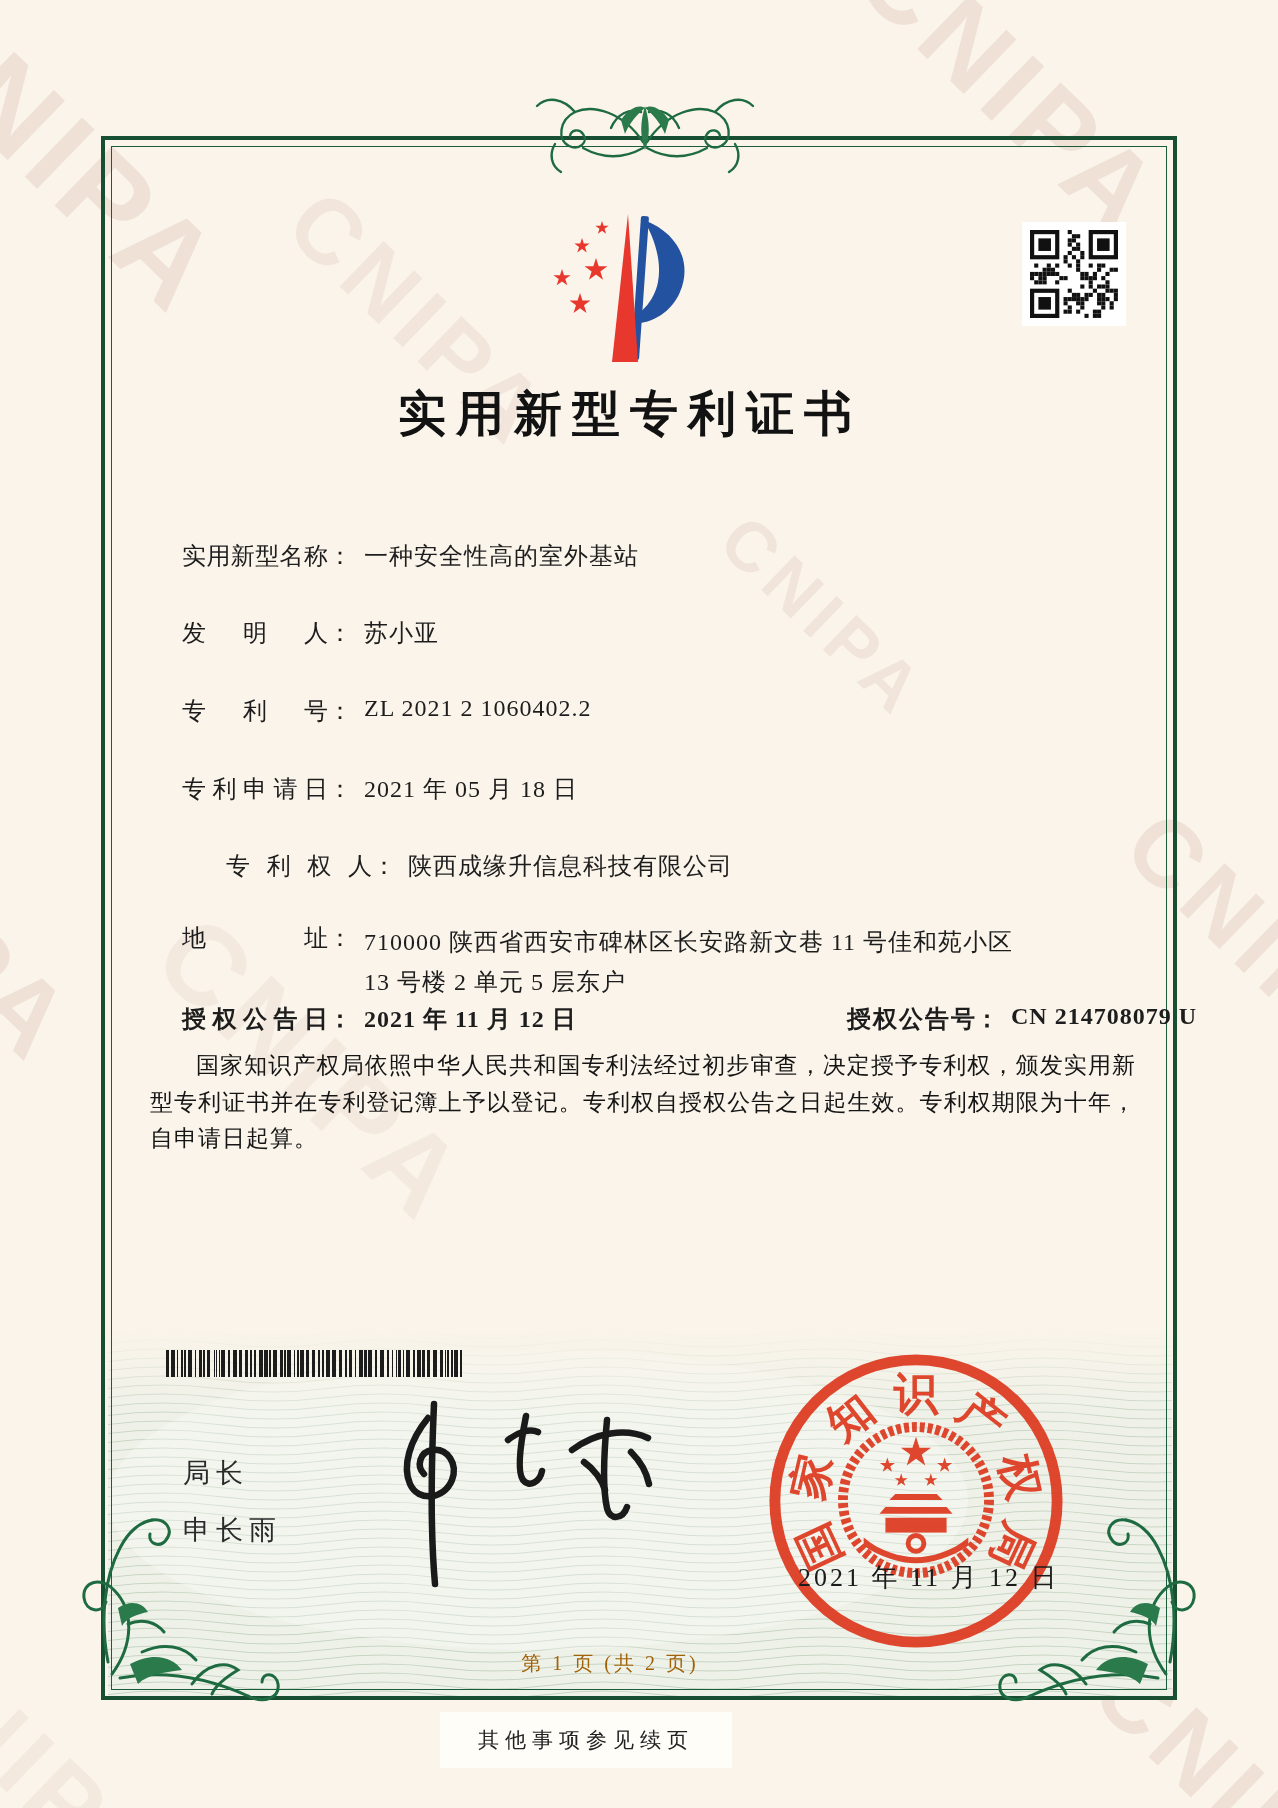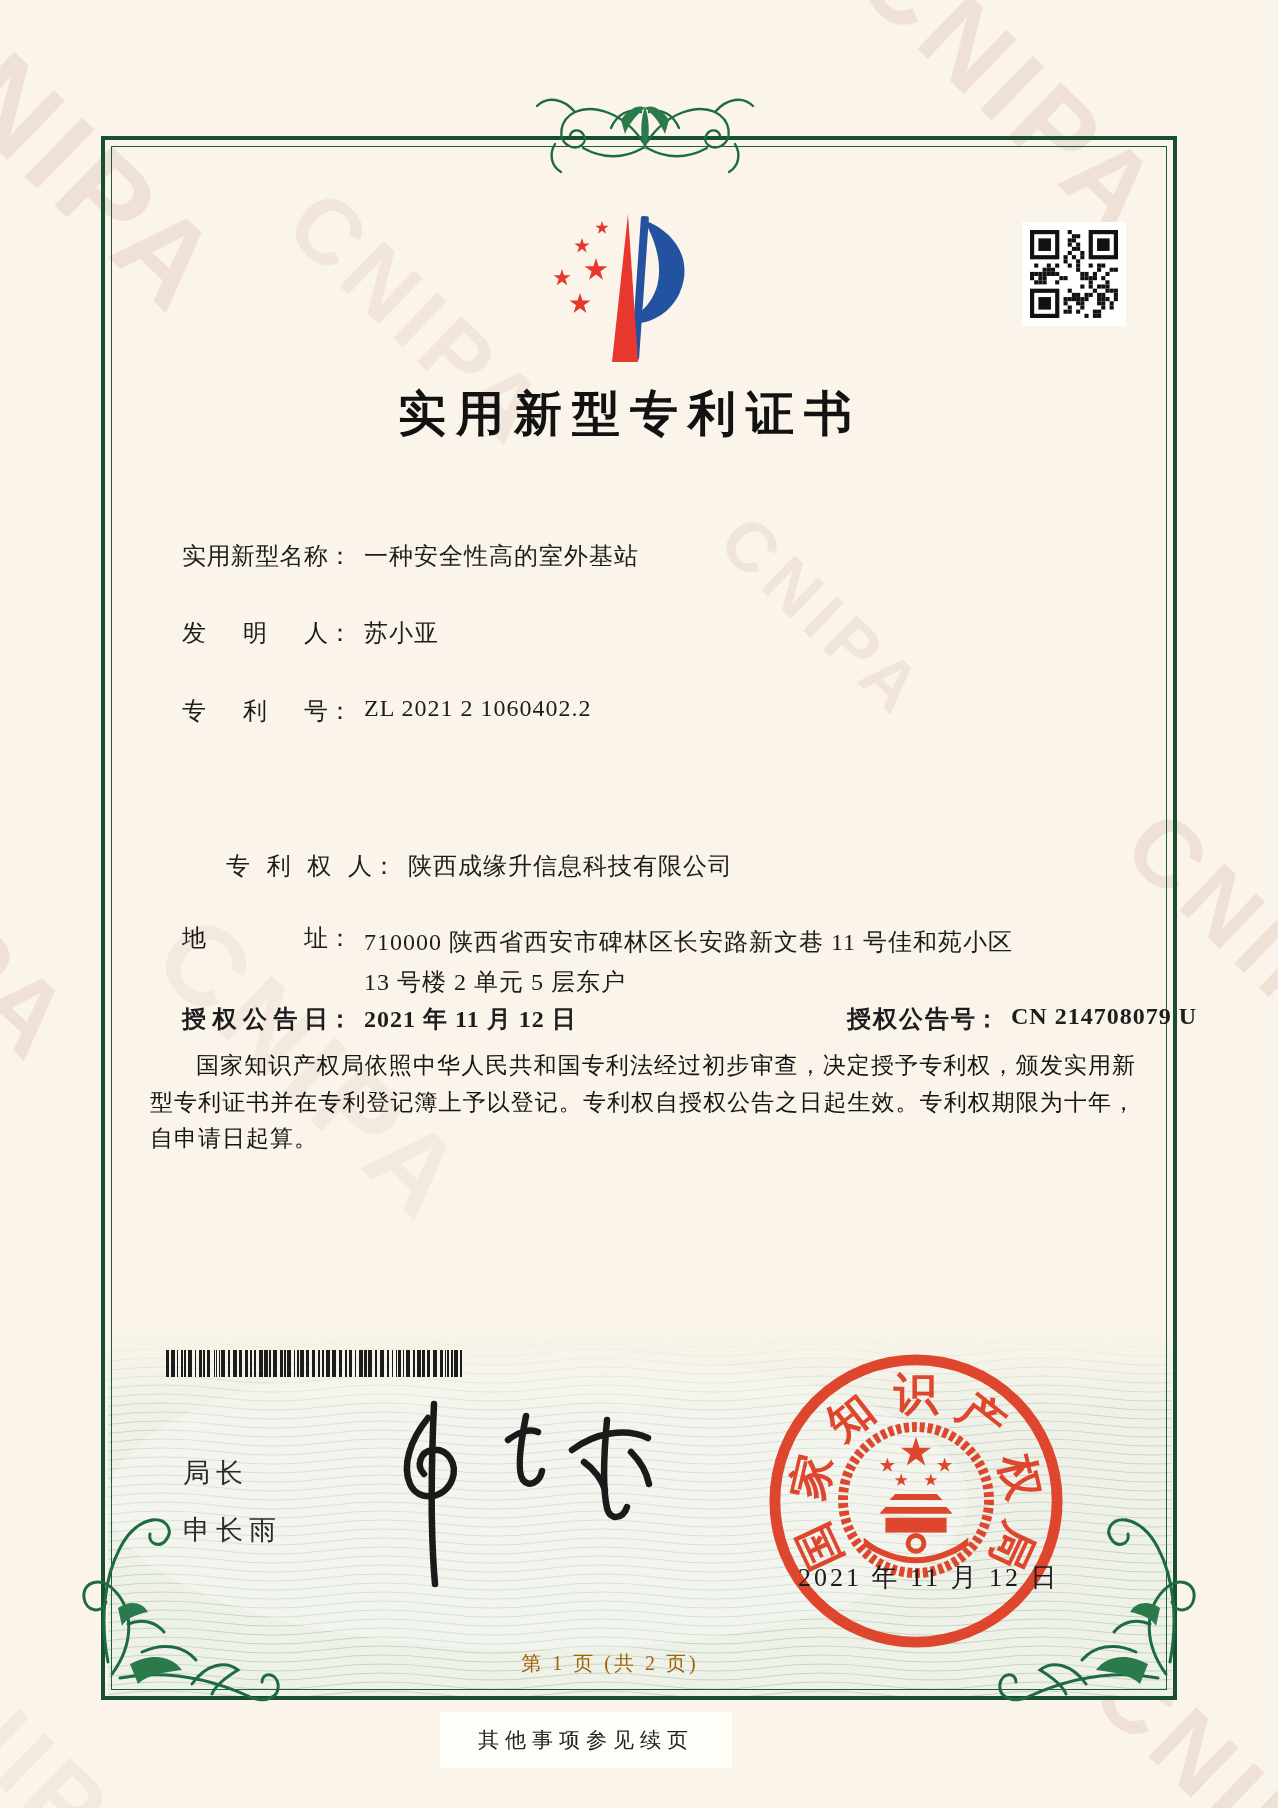--- a/index.html
+++ b/index.html
@@ -290,20 +290,23 @@
 
     <div class="abs frow" style="top:540px;">
       <span class="flabel">实用新型名称</span><span class="fcolon">：</span><span class="fvalue">一种安全性高的室外基站</span>
     </div>
     <div class="abs frow" style="top:617px;">
       <span class="flabel">发明人</span><span class="fcolon">：</span><span class="fvalue">苏小亚</span>
     </div>
     <div class="abs frow" style="top:695px;">
       <span class="flabel">专利号</span><span class="fcolon">：</span><span class="fvalue">ZL 2021 2 1060402.2</span>
     </div>
+    <div class="abs frow" style="top:773px;">
+      <span class="flabel">专利申请日</span><span class="fcolon">：</span><span class="fvalue">2021 年 05 月 18 日</span>
+    </div>
     <div class="abs frow" style="top:850px;margin-left:44px;">
       <span class="flabel">专利权人</span><span class="fcolon">：</span><span class="fvalue">陕西成缘升信息科技有限公司</span>
     </div>
     <div class="abs frow" style="top:922px;">
       <span class="flabel">地址</span><span class="fcolon">：</span><span class="fvalue wrapv">710000 陕西省西安市碑林区长安路新文巷 11 号佳和苑小区 13 号楼 2 单元 5 层东户</span>
     </div>
     <div class="abs frow" style="top:1003px;font-weight:bold;">
       <span class="flabel">授权公告日</span><span class="fcolon">：</span><span class="fvalue">2021 年 11 月 12 日</span>
       <span class="abs grow2" style="top:0;"><span class="glabel">授权公告号</span><span class="fcolon">：</span><span class="fvalue">CN 214708079 U</span></span>
     </div>

